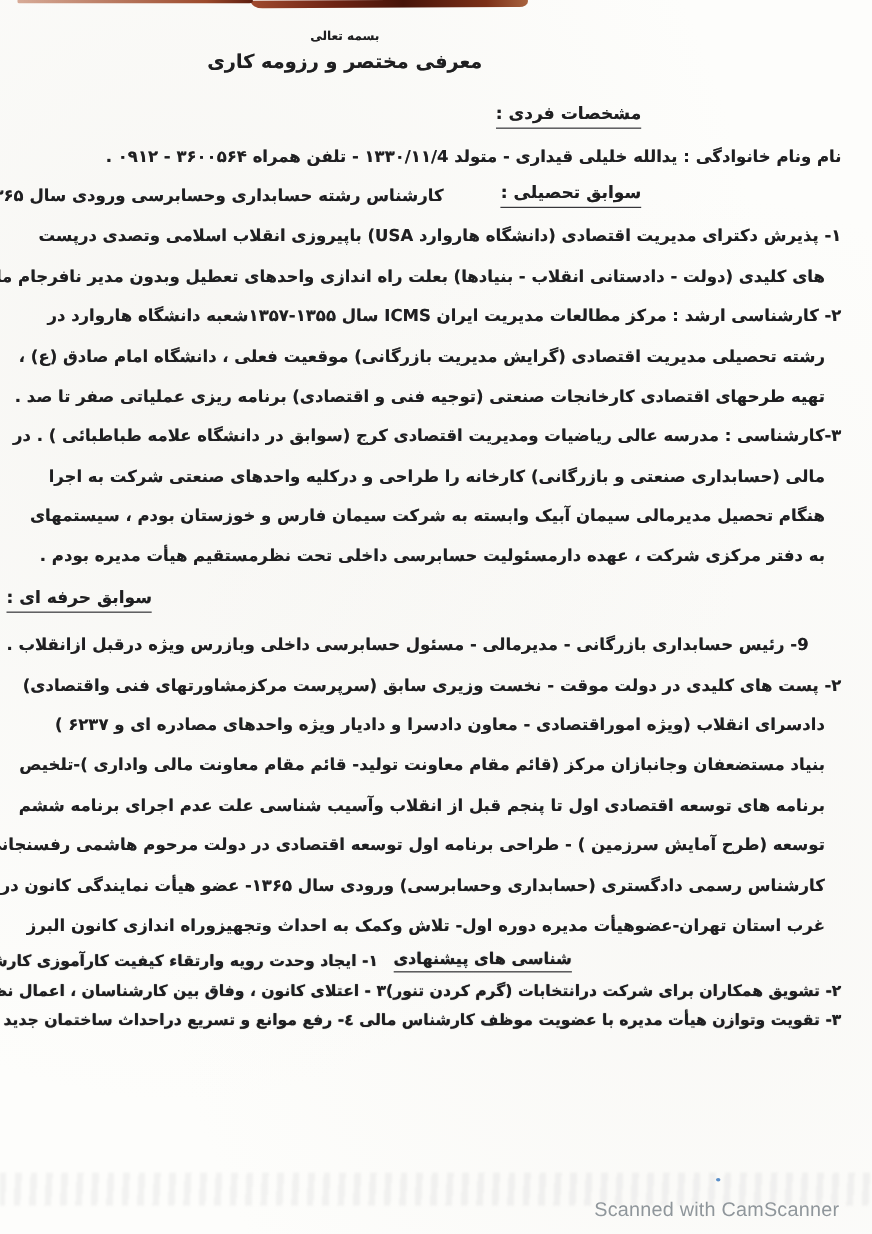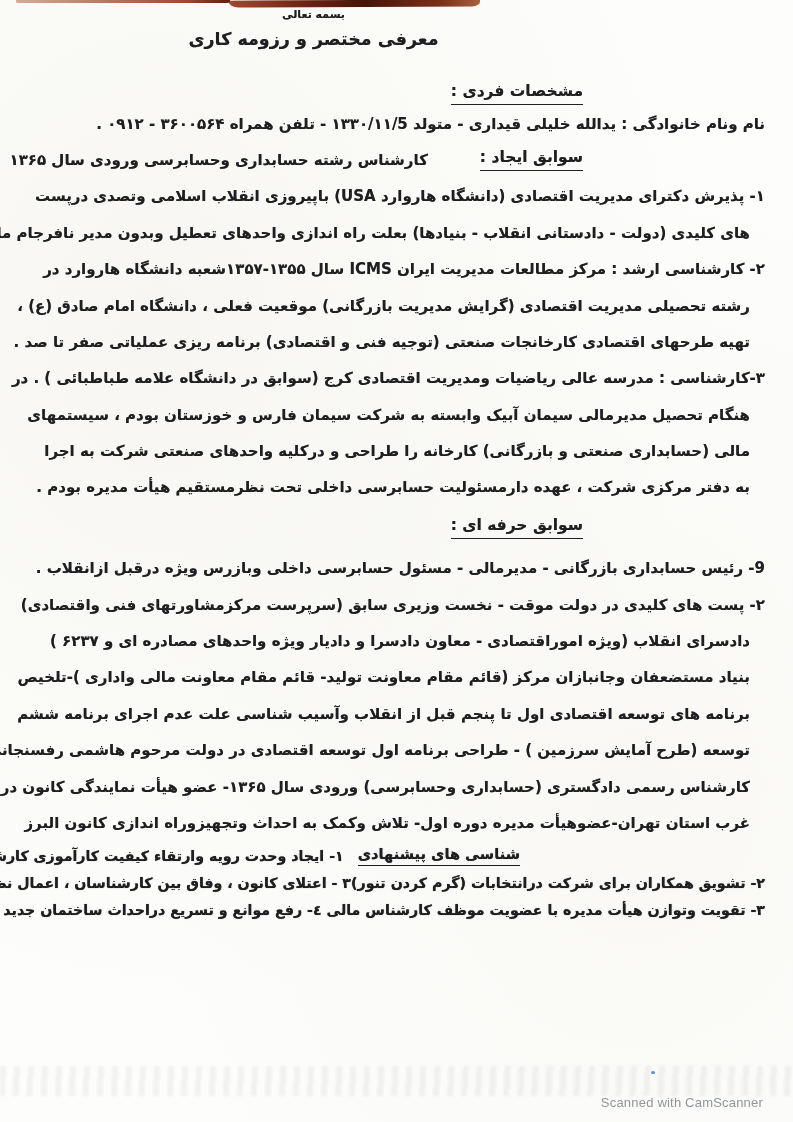--- a/index.html
+++ b/index.html
@@ -21,83 +21,83 @@
     position:absolute;top:0;left:228px;width:252px;height:7px;
     background:linear-gradient(90deg,#a04a2e 0%, #6e2414 30%, #471409 55%, #7c3018 85%, #a8633f 100%);
     border-radius:0 0 10px 14px / 0 0 6px 9px;
     transform:skewY(-0.3deg);
   }
   .artifact-tail{
     position:absolute;top:0;left:16px;width:214px;height:3px;
     background:linear-gradient(90deg, rgba(186,106,72,.55), #9c4a2c 80%, #5d1d0e 100%);
     border-radius:0 0 4px 2px;
   }
-  .content{padding:0 28px 0 6px;}
+  .content{padding:18px 28px 0 6px;}
   .center-head{position:relative;left:-72px;text-align:center;
     text-shadow:0 0 .5px rgba(20,20,20,.6);}
   .bismillah{padding-top:8px;height:21px;font-size:11px;font-weight:700;}
   .doc-title{height:34px;font-size:17.5px;font-weight:700;letter-spacing:.2px;}
   .row{height:36.4px;display:flex;align-items:center;white-space:nowrap;
     font-size:15px;font-weight:700;text-shadow:0 0 .5px rgba(20,20,20,.55);}
-  .row.first{margin-top:6px;align-items:flex-end;}
+  .row.first{margin-top:6px;}
   .heading{display:inline-block;border-bottom:1.7px solid #222226;
     padding-bottom:4px;font-size:15.5px;flex-shrink:0;}
   .indent-heading{margin-right:182px;}
   .cont{padding-right:15px;}
-  .gap-top{margin-top:4px;}
+  .gap-top{margin-top:4px;justify-content:flex-end;}
   .edu-degree{margin-right:52px;font-size:15px;}
   .proposals{margin-top:1px;}
   .prow{height:27px;display:flex;align-items:center;white-space:nowrap;
     font-size:14.2px;font-weight:700;text-shadow:0 0 .7px rgba(10,10,12,.85);}
   .prop-heading{margin-right:245px;border-bottom:1.7px solid #1c1c1e;
     padding-bottom:3px;flex-shrink:0;font-size:14.6px;}
   .prop-first{margin-right:14px;}
   .noise-band{
     position:absolute;left:0;right:0;bottom:26px;height:30px;
     background:repeating-linear-gradient(93deg, rgba(176,180,183,.14) 0 6px, transparent 6px 14px);
     filter:blur(1px);
   }
   .blue-dot{position:absolute;left:651px;top:1071px;width:4px;height:3px;
     border-radius:50%;background:#5b8fc9;}
   .watermark{
     position:absolute;right:30px;bottom:12px;direction:ltr;
-    font-family:"Liberation Sans", sans-serif;font-size:13px;
+    font-family:"Liberation Sans", sans-serif;font-size:18px;
     color:#8f969b;font-weight:400;letter-spacing:.2px;
   }
 </style>
 </head>
 <body>
 
 <div class="page">
 
   <div class="artifact-main"></div>
   <div class="artifact-tail"></div>
 
   <div class="content">
 
     <div class="bismillah center-head">بسمه تعالی</div>
     <div class="doc-title center-head">معرفی مختصر و رزومه کاری</div>
 
     <div class="row first">
       <span class="heading indent-heading">مشخصات فردی :</span>
     </div>
-    <div class="row">نام ونام خانوادگی : یدالله خلیلی قیداری - متولد ۱۳۳۰/۱۱/5 - تلفن همراه ۳۶۰۰۵۶۴ - ۰۹۱۲ .</div>
+    <div class="row">نام ونام خانوادگی : یدالله خلیلی قیداری - متولد ۱۳۳۰/۱۱/4 - تلفن همراه ۳۶۰۰۵۶۴ - ۰۹۱۲ .</div>
 
     <div class="row">
-      <span class="heading indent-heading">سوابق ایجاد :</span>
+      <span class="heading indent-heading">سوابق تحصیلی :</span>
       <span class="edu-degree">کارشناس رشته حسابداری وحسابرسی ورودی سال ۱۳۶۵</span>
     </div>
     <div class="row">۱- پذیرش دکترای مدیریت اقتصادی (دانشگاه هاروارد USA) باپیروزی انقلاب اسلامی وتصدی درپست</div>
     <div class="row cont">های کلیدی (دولت - دادستانی انقلاب - بنیادها) بعلت راه اندازی واحدهای تعطیل وبدون مدیر نافرجام ماند</div>
     <div class="row">۲- کارشناسی ارشد : مرکز مطالعات مدیریت ایران ICMS سال ۱۳۵۵-۱۳۵۷شعبه دانشگاه هاروارد در</div>
     <div class="row cont">رشته تحصیلی مدیریت اقتصادی (گرایش مدیریت بازرگانی) موقعیت فعلی ، دانشگاه امام صادق (ع) ،</div>
     <div class="row cont">تهیه طرحهای اقتصادی کارخانجات صنعتی (توجیه فنی و اقتصادی) برنامه ریزی عملیاتی صفر تا صد .</div>
     <div class="row">۳-کارشناسی : مدرسه عالی ریاضیات ومدیریت اقتصادی کرج (سوابق در دانشگاه علامه طباطبائی ) . در</div>
+    <div class="row cont">مالی (حسابداری صنعتی و بازرگانی) کارخانه را طراحی و درکلیه واحدهای صنعتی شرکت به اجرا</div>
     <div class="row cont">هنگام تحصیل مدیرمالی سیمان آبیک وابسته به شرکت سیمان فارس و خوزستان بودم ، سیستمهای</div>
-    <div class="row cont">مالی (حسابداری صنعتی و بازرگانی) کارخانه را طراحی و درکلیه واحدهای صنعتی شرکت به اجرا</div>
     <div class="row cont">به دفتر مرکزی شرکت ، عهده دارمسئولیت حسابرسی داخلی تحت نظرمستقیم هیأت مدیره بودم .</div>
 
     <div class="row gap-top">
       <span class="heading indent-heading">سوابق حرفه ای :</span>
     </div>
     <div class="row gap-top">9- رئیس حسابداری بازرگانی - مدیرمالی - مسئول حسابرسی داخلی وبازرس ویژه درقبل ازانقلاب .</div>
     <div class="row">۲- پست های کلیدی در دولت موقت - نخست وزیری سابق (سرپرست مرکزمشاورتهای فنی واقتصادی)</div>
     <div class="row cont">دادسرای انقلاب (ویژه اموراقتصادی - معاون دادسرا و دادیار ویژه واحدهای مصادره ای و ۶۲۳۷ )</div>
     <div class="row cont">بنیاد مستضعفان وجانبازان مرکز (قائم مقام معاونت تولید- قائم مقام معاونت مالی واداری )-تلخیص</div>
     <div class="row cont">برنامه های توسعه اقتصادی اول تا پنجم قبل از انقلاب وآسیب شناسی علت عدم اجرای برنامه ششم</div>

